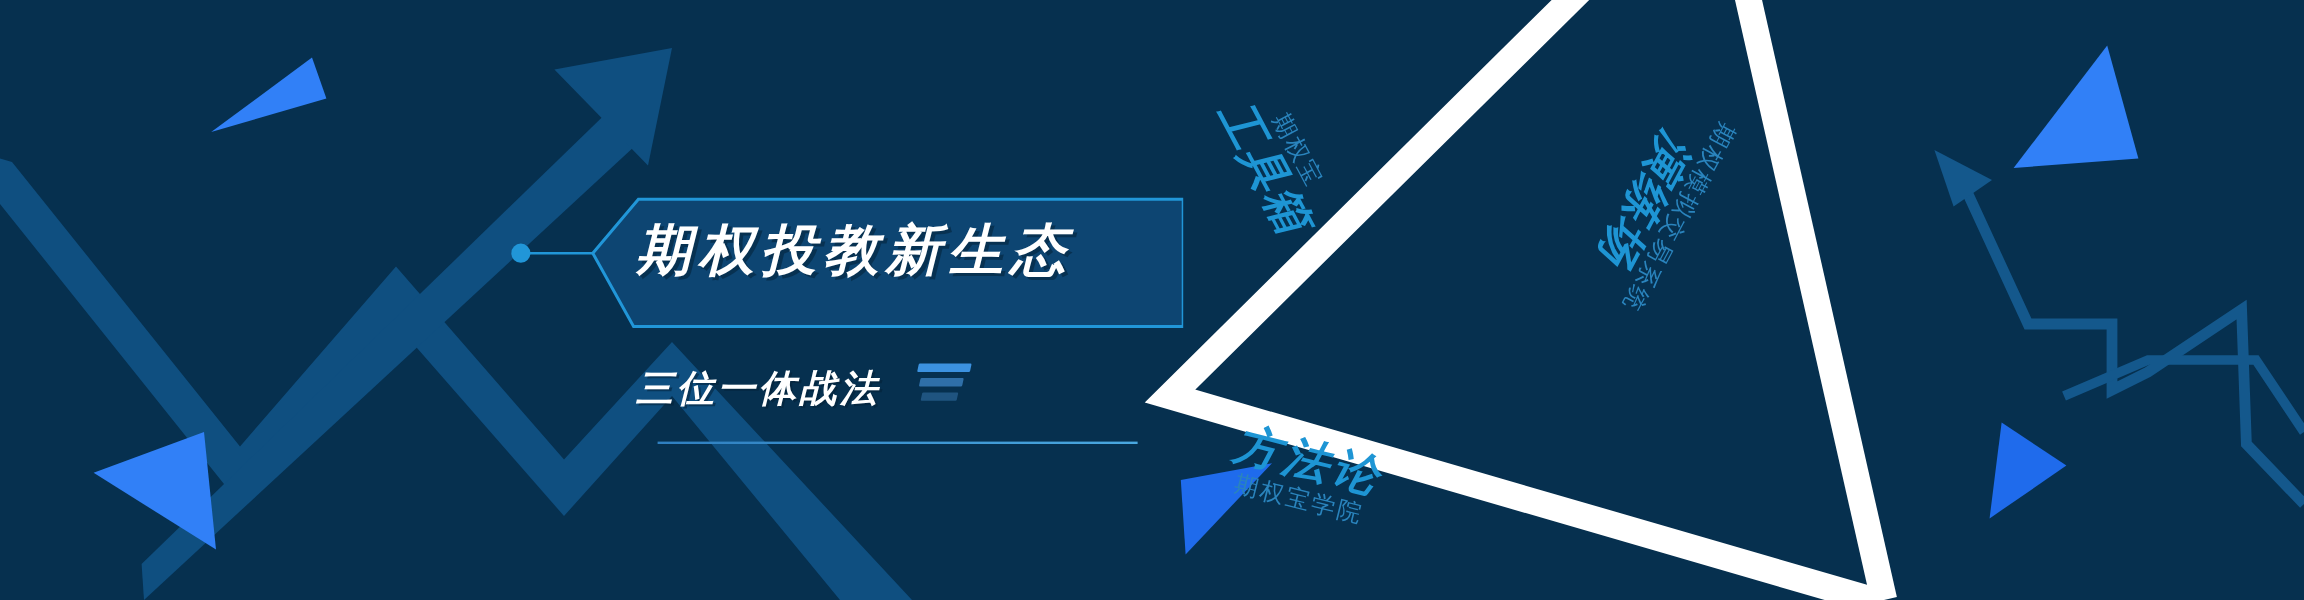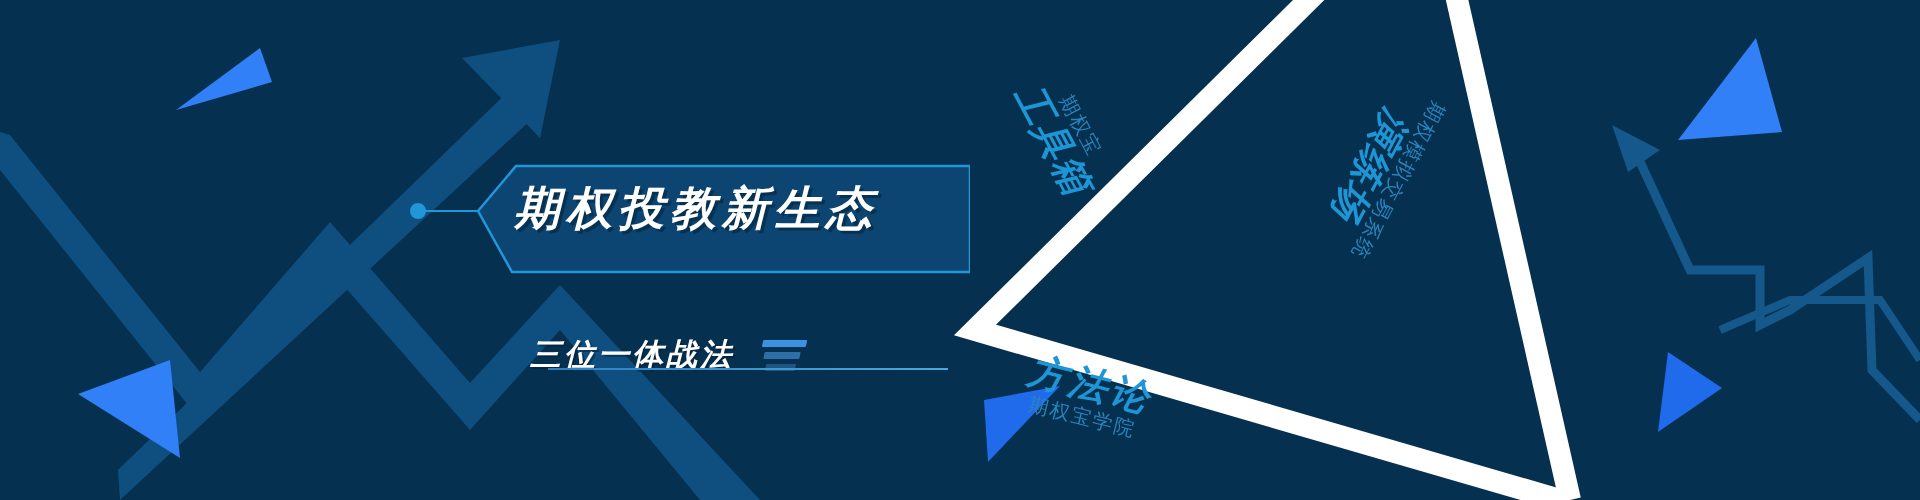--- a/index.html
+++ b/index.html
@@ -12,43 +12,43 @@
     overflow:hidden;
     background:#06304f;
   }
 
   
   #bg-decor{ position:absolute; inset:0; width:1920px; height:500px; }
 
   
   .title-block{
     position:absolute;
-    left:410px; top:148px;
+    left:426px; top:148px;
     width:560px; height:180px;
   }
   .title-svg{ position:absolute; left:0; top:0; }
   .title-text{
     position:absolute;
     left:76px; top:26px;
     width:420px; height:70px;
     display:flex; align-items:center; justify-content:center;
     color:#ffffff;
     font-size:46px;
     font-weight:bold;
     font-style:italic;
     letter-spacing:6px;
     text-shadow:3px 3px 0 rgba(3,32,54,0.55);
     white-space:nowrap;
   }
 
   .subtitle-row{
     position:absolute;
-    left:530px; top:328px;
+    left:530px; top:303px;
     width:420px; height:54px;
-    display:flex; align-items:center;
+    display:flex; 
   }
   .subtitle-text{
     color:#ffffff;
     font-size:31px;
     font-weight:bold;
     font-style:italic;
     letter-spacing:3px;
     text-shadow:2px 2px 0 rgba(3,32,54,0.55);
     white-space:nowrap;
   }

